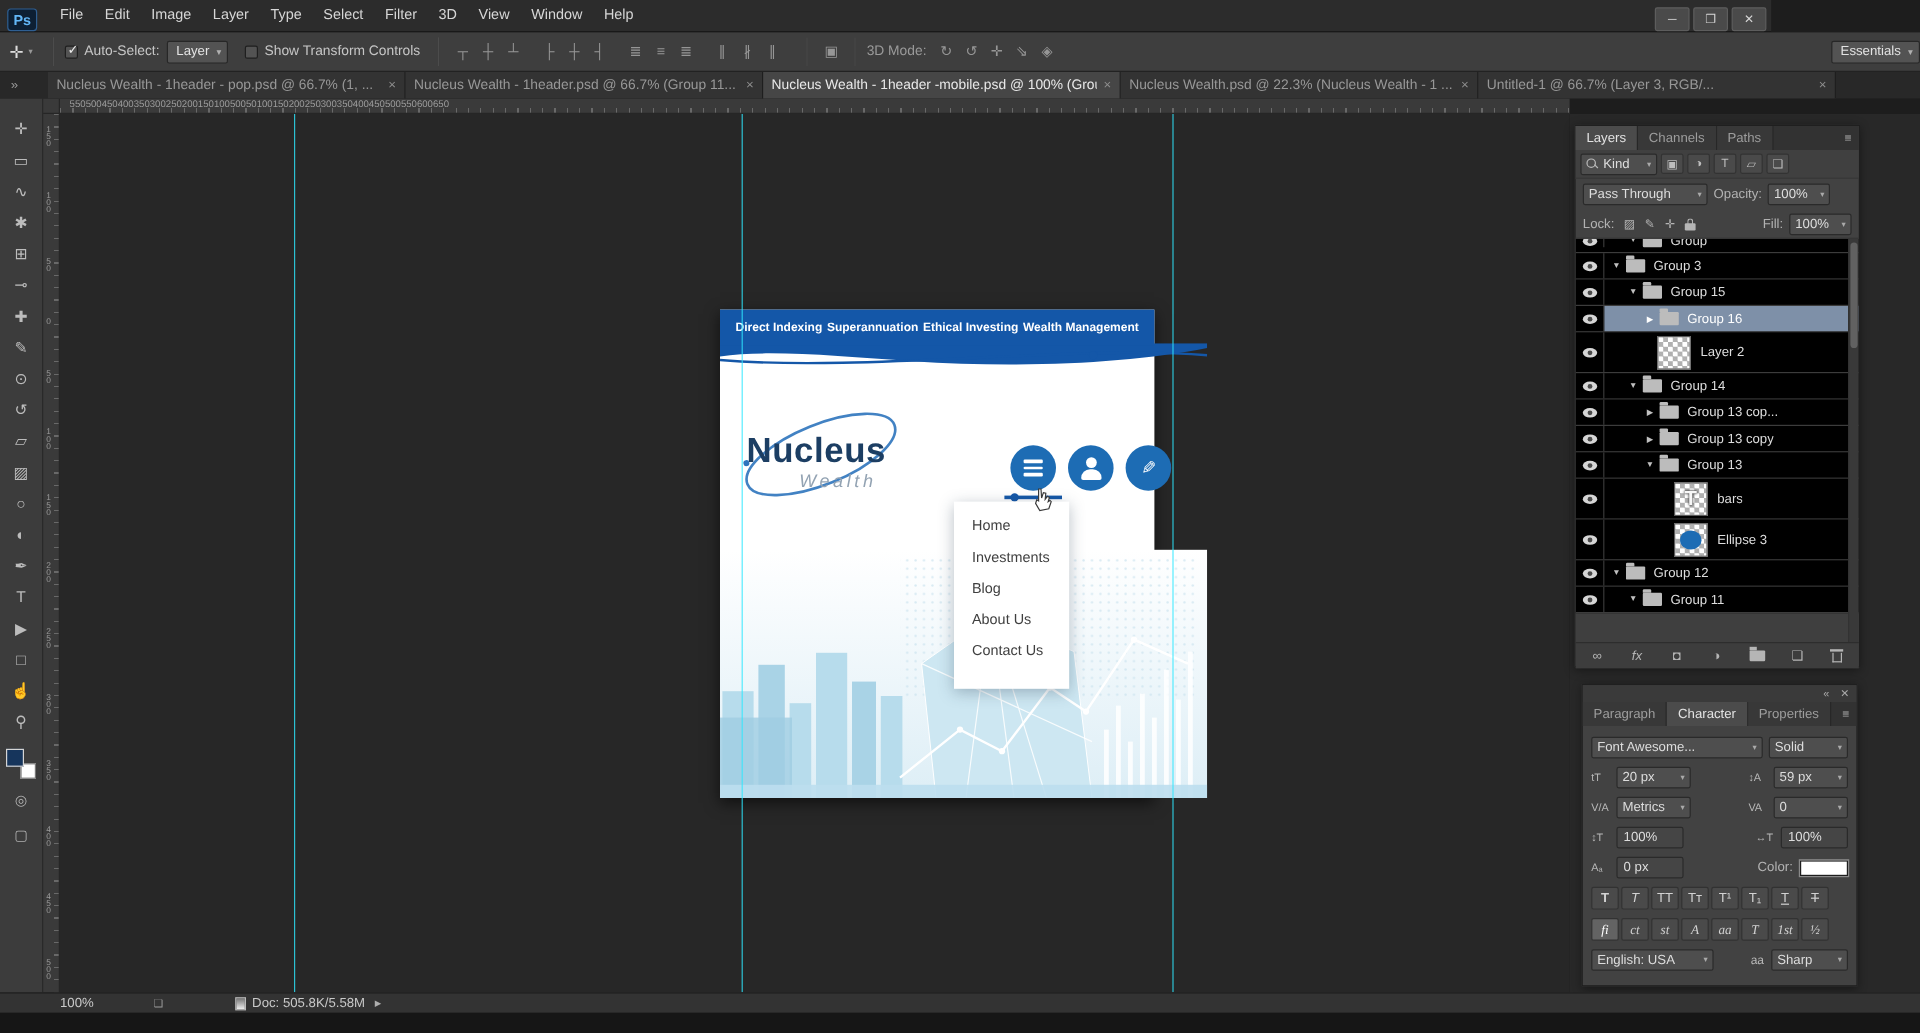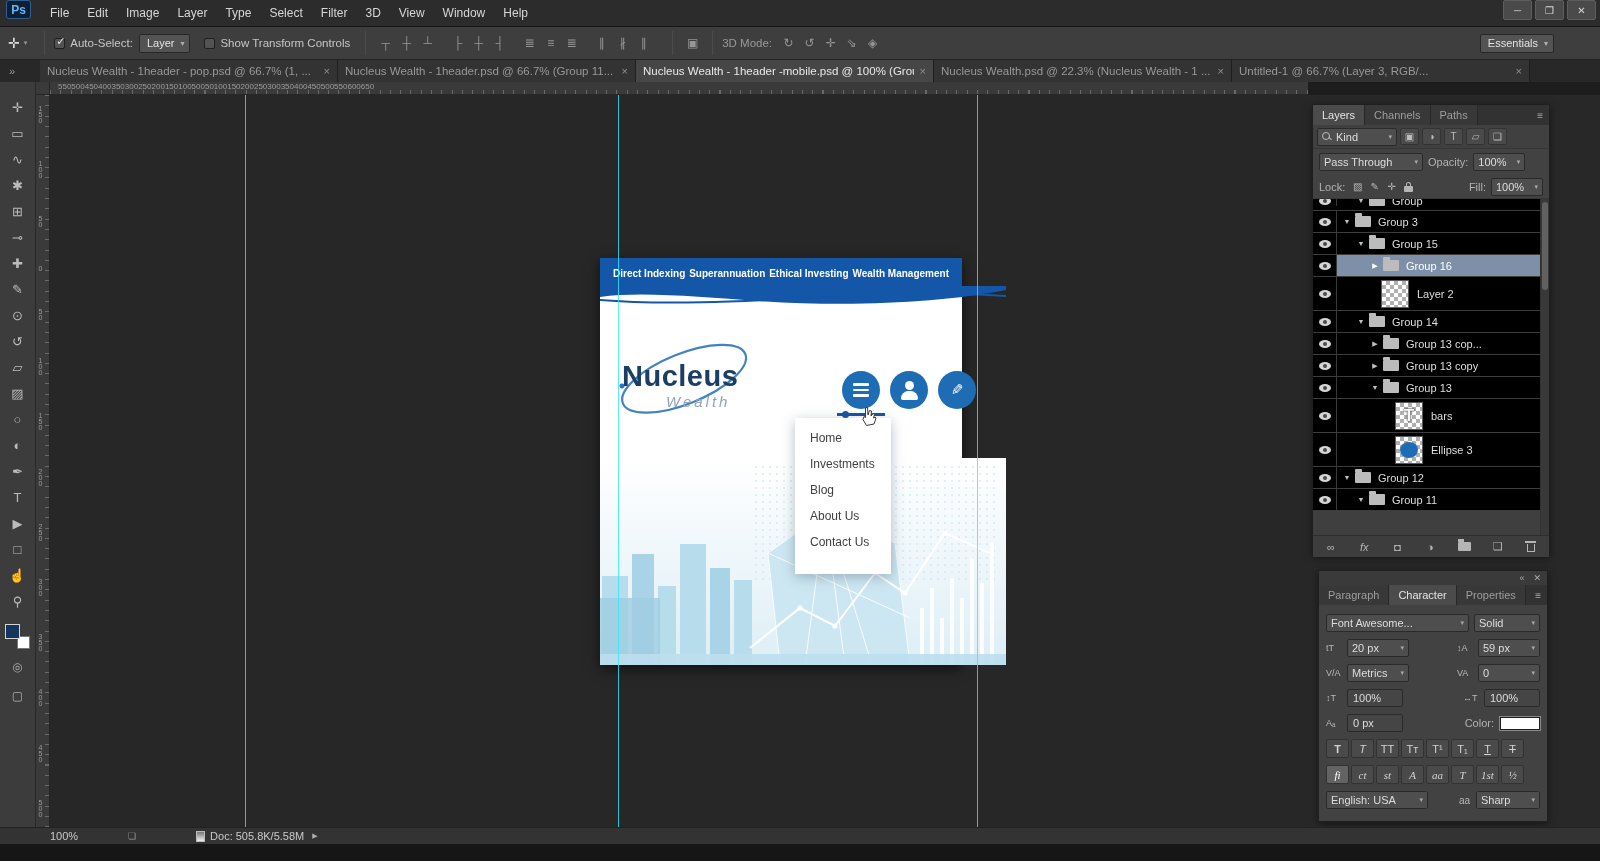--- a/index.html
+++ b/index.html
@@ -1,40 +1,40 @@
 <!DOCTYPE html>
 <html><head>
 <meta charset="utf-8">
 <style>
 *{box-sizing:border-box;margin:0;padding:0}
 html{background:#141414}
 body{width:1600px;height:861px;position:relative;overflow:hidden;background:#1d1d1d;font-family:"Liberation Sans",sans-serif;color:#ccc;font-size:12px}
 
 
-#titlebar{position:absolute;left:0;top:0;width:1600px;height:27px;background:#2c2c2c;border-bottom:1px solid #161616;display:flex;align-items:flex-start;z-index:30}
+#titlebar{position:absolute;left:0;top:0;width:1476px;height:27px;background:#2c2c2c;border-bottom:1px solid #161616;display:flex;align-items:flex-end;z-index:30}
 #ps-logo{width:25px;height:19px;margin:0 10px 0 6px;background:#0d1f33;color:#63b7f7;border:1px solid #2f5f92;border-radius:3px;font-weight:700;font-size:12px;display:flex;align-items:center;justify-content:center;flex:none}
 .menu-item{padding:0 9px;height:27px;line-height:26px;font-size:12px;color:#d6d6d6;white-space:nowrap}
 #win-controls{margin-left:auto;display:flex;gap:3px;margin-right:4px}
 .win-btn{width:29px;height:20px;display:flex;align-items:center;justify-content:center;font-size:10px;color:#d6d6d6;background:#4a4a4a;border:1px solid #5d5d5d;border-radius:2px}
 
 
 #optionsbar{position:absolute;left:0;top:27px;width:1600px;height:33px;background:#3e3e3e;border-bottom:1px solid #222;display:flex;align-items:center;font-size:11.5px;color:#c6c6c6;z-index:30}
 .tool-badge{display:flex;align-items:center;gap:4px;margin:0 8px;color:#ddd}
 .tool-badge .g{font-size:14px}
 .tool-badge::after{content:"▾";font-size:7px;color:#999}
 .opt-sep{width:1px;height:24px;background:#2d2d2d;border-right:1px solid #4c4c4c;margin:0 9px;flex:none}
 .checkbox{width:11px;height:11px;border:1px solid #1f1f1f;background:#535353;border-radius:2px;position:relative;margin-right:5px;flex:none}
 .checkbox.checked::after{content:"✓";position:absolute;top:-4px;left:1px;font-size:11px;color:#ececec}
 .ob-label{color:#c6c6c6;margin-right:6px;white-space:nowrap}
 .dd{background:#535353;border:1px solid #272727;border-radius:2px;height:19px;display:inline-flex;align-items:center;gap:6px;padding:0 5px 0 7px;font-size:11px;color:#e3e3e3;white-space:nowrap}
 .dd::after{content:"▾";font-size:8px;color:#b0b0b0}
 .align-host,.mode-host{display:flex;align-items:center}
 .ob-icon{width:21px;height:21px;display:flex;align-items:center;justify-content:center;color:#969696;font-size:12px}
 .align-host div:nth-of-type(3n){margin-right:9px}
-#workspace-btn{margin-left:auto;margin-right:46px}
+#workspace-btn{margin-left:auto;}
 
 
 #tabbar{position:absolute;left:0;top:60px;width:1600px;height:22px;background:#282828;display:flex;align-items:stretch;z-index:30}
 #toolbar-collapse{width:40px;display:flex;align-items:center;padding-left:9px;color:#9a9a9a;font-size:11px}
 .tabs-host{display:flex}
 .doc-tab{width:298px;display:flex;align-items:center;background:#333;border-right:1px solid #1e1e1e;padding:0 7px;color:#989898;font-size:11.5px}
 .doc-tab.active{background:#464646;color:#e9e9e9}
 .tab-title{flex:1;white-space:nowrap;overflow:hidden;min-width:0}
 .tab-close{margin-left:6px;color:#909090;font-size:11px;flex:none}
 
@@ -93,21 +93,21 @@
 #char-panel{left:10px;top:475px;width:230px;height:252px}
 .panel-tabs{height:20px;background:#323232;display:flex;align-items:stretch}
 .pt-host{display:flex;align-items:stretch}
 .panel-tab{padding:0 9px;display:flex;align-items:center;font-size:11px;color:#9d9d9d;background:#383838;border-right:1px solid #272727;white-space:nowrap}
 .panel-tab.active{background:#4b4b4b;color:#e3e3e3}
 .pm{margin-left:auto;display:flex;align-items:center;padding-right:6px;color:#a8a8a8;font-size:10px}
 
 #filter-row{height:24px;display:flex;align-items:center;gap:3px;padding:0 4px;border-bottom:1px solid #373737;background:#404040}
 .mini-dd{background:#4e4e4e;border:1px solid #2a2a2a;border-radius:2px;height:18px;display:flex;align-items:center;gap:4px;padding:0 4px;font-size:11px;color:#ddd;white-space:nowrap}
 .mini-dd::after{content:"▾";font-size:7px;color:#aaa;margin-left:auto;padding-left:4px}
-#kind-dd{width:80px}
+#kind-dd{width:64px}
 .search-ic{width:10px;height:10px;position:relative;flex:none}
 .search-ic::before{content:"";position:absolute;left:0;top:0;width:6px;height:6px;border:1.3px solid #bbb;border-radius:50%}
 .search-ic::after{content:"";position:absolute;left:6px;top:6.5px;width:4px;height:1.4px;background:#bbb;transform:rotate(45deg)}
 .filter-btn{width:19px;height:17px;background:#4a4a4a;border:1px solid #333;border-radius:2px;display:flex;align-items:center;justify-content:center;font-size:10px;color:#bdbdbd;flex:none}
 #blend-row{height:26px;display:flex;align-items:center;gap:5px;padding:0 6px}
 #blend-dd{width:104px}
 .small-label{font-size:11px;color:#b2b2b2;white-space:nowrap}
 .val-dd{width:52px}
 #lock-row{height:24px;display:flex;align-items:center;gap:5px;padding:0 6px;border-bottom:1px solid #373737}
 .lock-btn{width:15px;height:16px;display:flex;align-items:center;justify-content:center;color:#b5b5b5;font-size:10px;flex:none}

